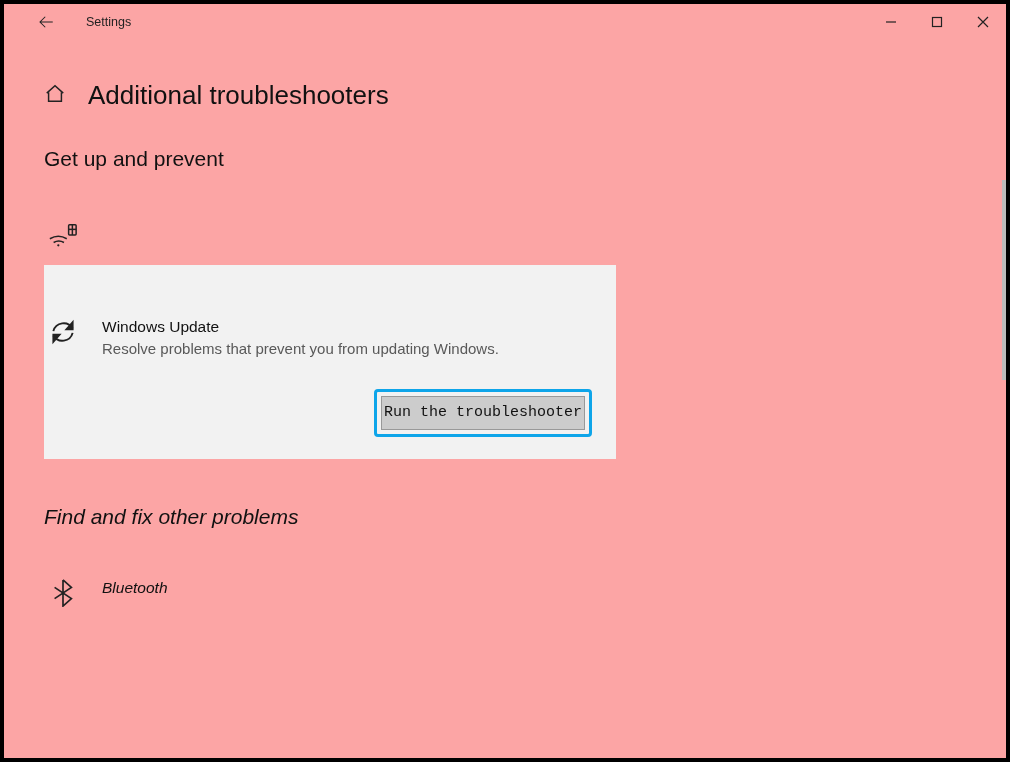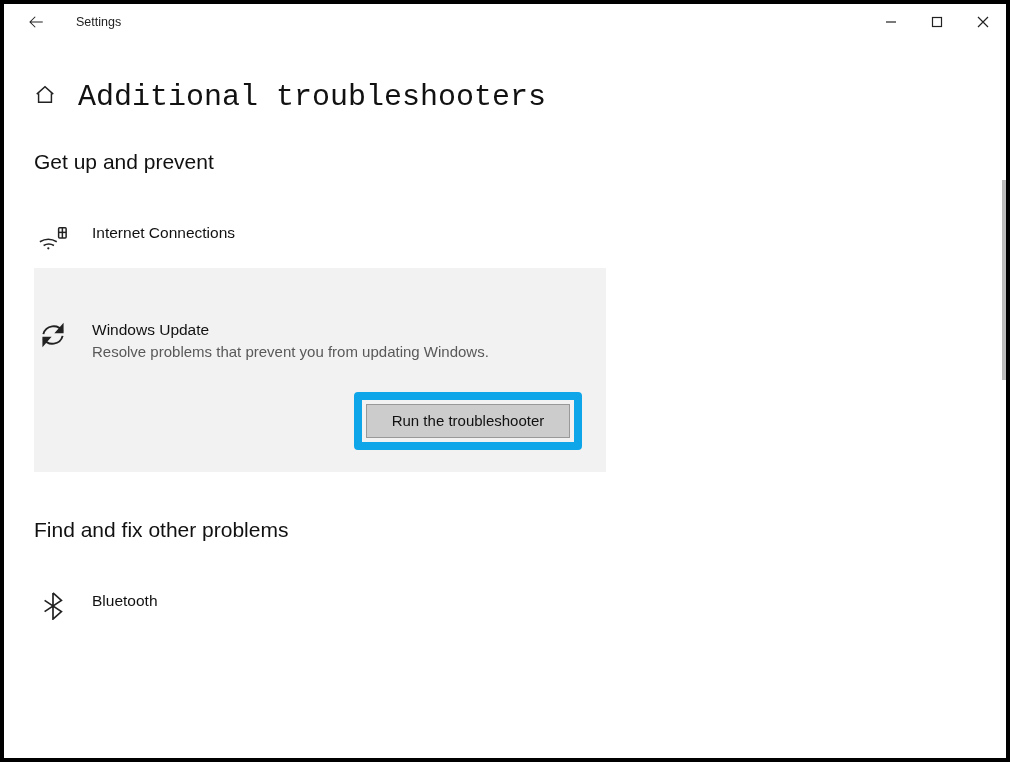--- a/index.html
+++ b/index.html
@@ -7,23 +7,24 @@
       width: 1010px;
       height: 762px;
       background: #000;
       font-family: "Segoe UI", Tahoma, sans-serif;
       overflow: hidden;
     }
     .window {
       position: absolute;
       left: 4px; top: 4px;
       width: 1002px; height: 754px;
-      background: #ffffff;
+      background: #fca5a5;
       display: flex;
       flex-direction: column;
+      padding-left: 10px;
     }
     .titlebar {
       height: 36px;
       display: flex;
       align-items: center;
       padding-left: 12px;
     }
     .back-btn {
       width: 40px;
       height: 36px;
@@ -59,24 +60,23 @@
       overflow: hidden;
     }
     .page-header {
       display: flex;
       align-items: center;
       gap: 22px;
       padding-top: 40px;
       padding-bottom: 36px;
     }
     .page-title {
-      font-size: 30px;
+      font-size: 26px;
       font-weight: 500;
       color: #111;
-      font-family: Liberation Mono, monospace;
     }
     .section-title {
       font-size: 21px;
       font-weight: 500;
       color: #111;
       margin-bottom: 36px;
     }
     .items { width: 572px; }
     .ts-item {
       display: flex;
@@ -109,36 +109,38 @@
       margin-top: 2px;
       max-width: 500px;
     }
     .run-row {
       margin-top: 28px;
       display: flex;
       justify-content: flex-end;
       padding-right: 14px;
     }
     .run-highlight {
-      border: 8px solid #0ea5e9;
+      border: 3px solid #0ea5e9;
       border-radius: 4px;
       padding: 4px;
+      font-family: Liberation Mono, monospace;
     }
     .run-btn {
       width: 204px;
       height: 34px;
       background: #ccc;
       border: 1px solid #999;
       font-size: 15px;
       font-family: inherit;
       color: #111;
       cursor: pointer;
     }
     .section-2 {
       margin-top: 46px;
+      font-style: italic;
     }
     .scrollbar {
       position: absolute;
       right: 0;
       top: 140px;
       width: 4px;
       height: 200px;
       background: #bbb;
     }
   </style>
@@ -194,21 +196,20 @@
             <svg width="30" height="26" viewBox="0 0 32 24" fill="none" stroke="#222" stroke-width="1.6">
               <path d="M2 16a18 18 0 0 1 18 0"></path>
               <path d="M6 20a11 11 0 0 1 11 0"></path>
               <circle cx="11" cy="23" r="1.2" fill="#222" stroke="none"></circle>
               <rect x="22" y="1" width="8" height="11" rx="1"></rect>
               <line x1="26" y1="1" x2="26" y2="12"></line>
               <line x1="22" y1="6" x2="30" y2="6"></line>
             </svg>
           </div>
           <div class="ts-text">
-            <div class="ts-title">Internet Connections</div>
           </div>
         </div>
 
 
 
         <div class="ts-item selected" style="display:block;padding:12px 10px 22px 0;">
           <div style="display:flex;align-items:flex-start;gap:20px;margin-top:39px;">
             <div class="ts-icon">
               <svg width="28" height="26" viewBox="0 0 32 28" fill="none" stroke="#222" stroke-width="2.2">
                 <path d="M27 10a12 12 0 0 0-22 3"></path>

